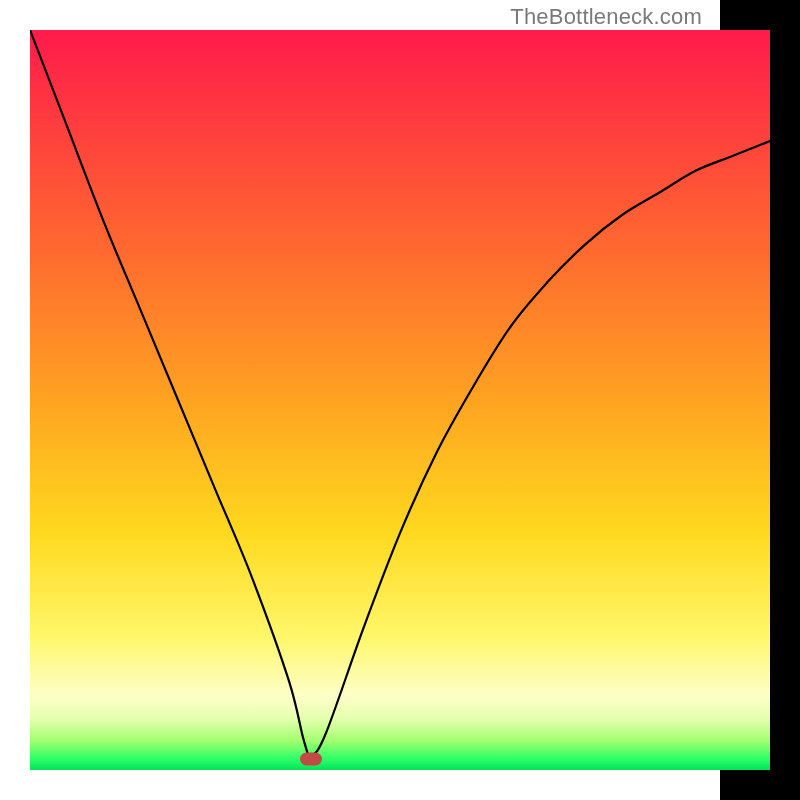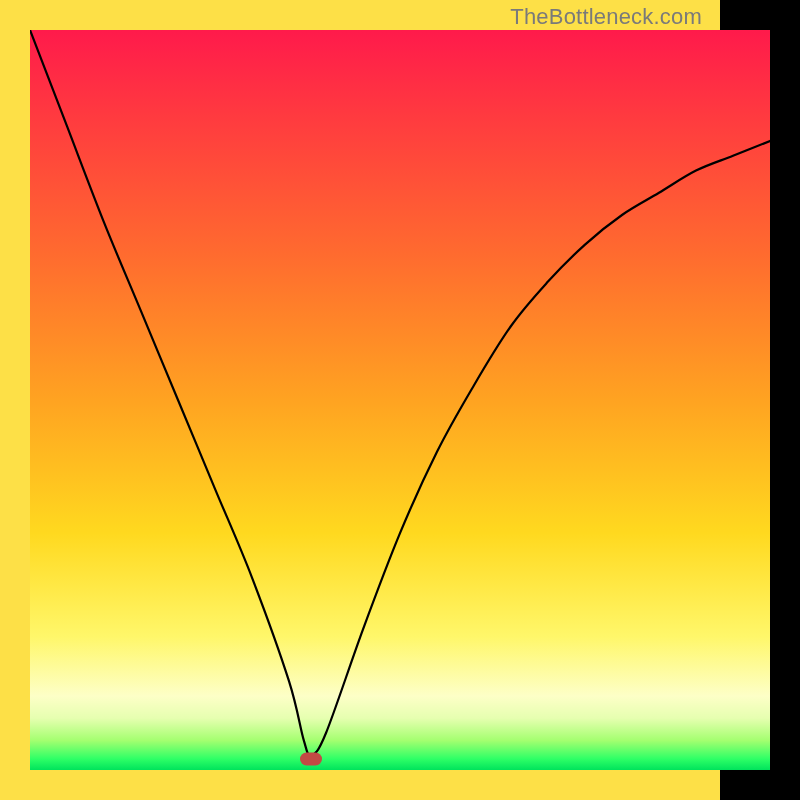--- a/index.html
+++ b/index.html
@@ -8,21 +8,21 @@
     width: 800px;
     height: 800px;
     background: #000;
     overflow: hidden;
     font-family: Arial, Helvetica, sans-serif;
   }
   .frame {
     position: relative;
     width: 720px;
     height: 800px;
-    background: #fde047;
+    background: #ffffff;
   }
   .watermark {
     position: absolute;
     top: 4px;
     right: 18px;
     color: #7a7a7a;
     font-size: 22px;
     font-weight: 500;
     letter-spacing: 0.2px;
     z-index: 10;

